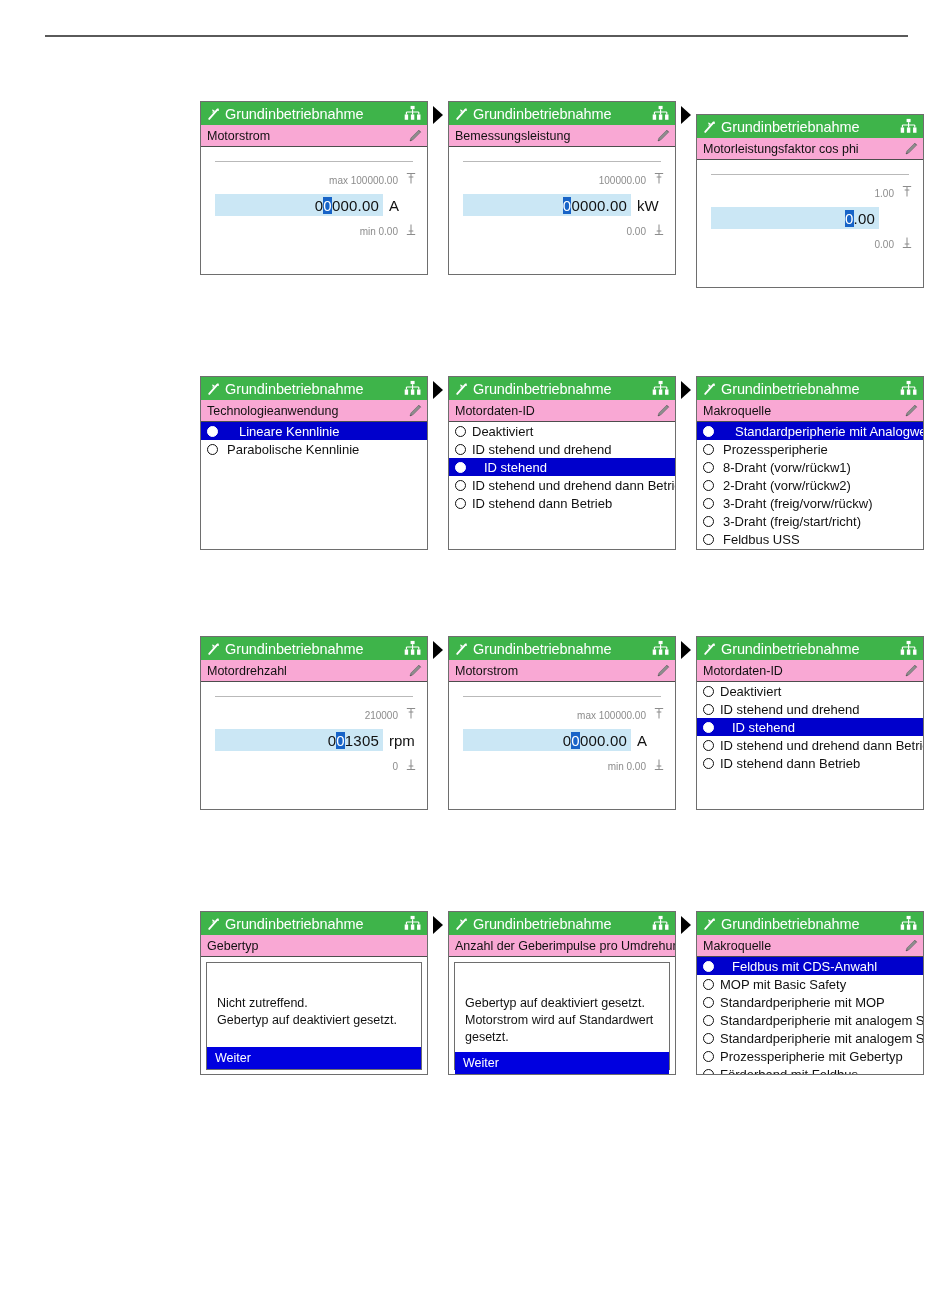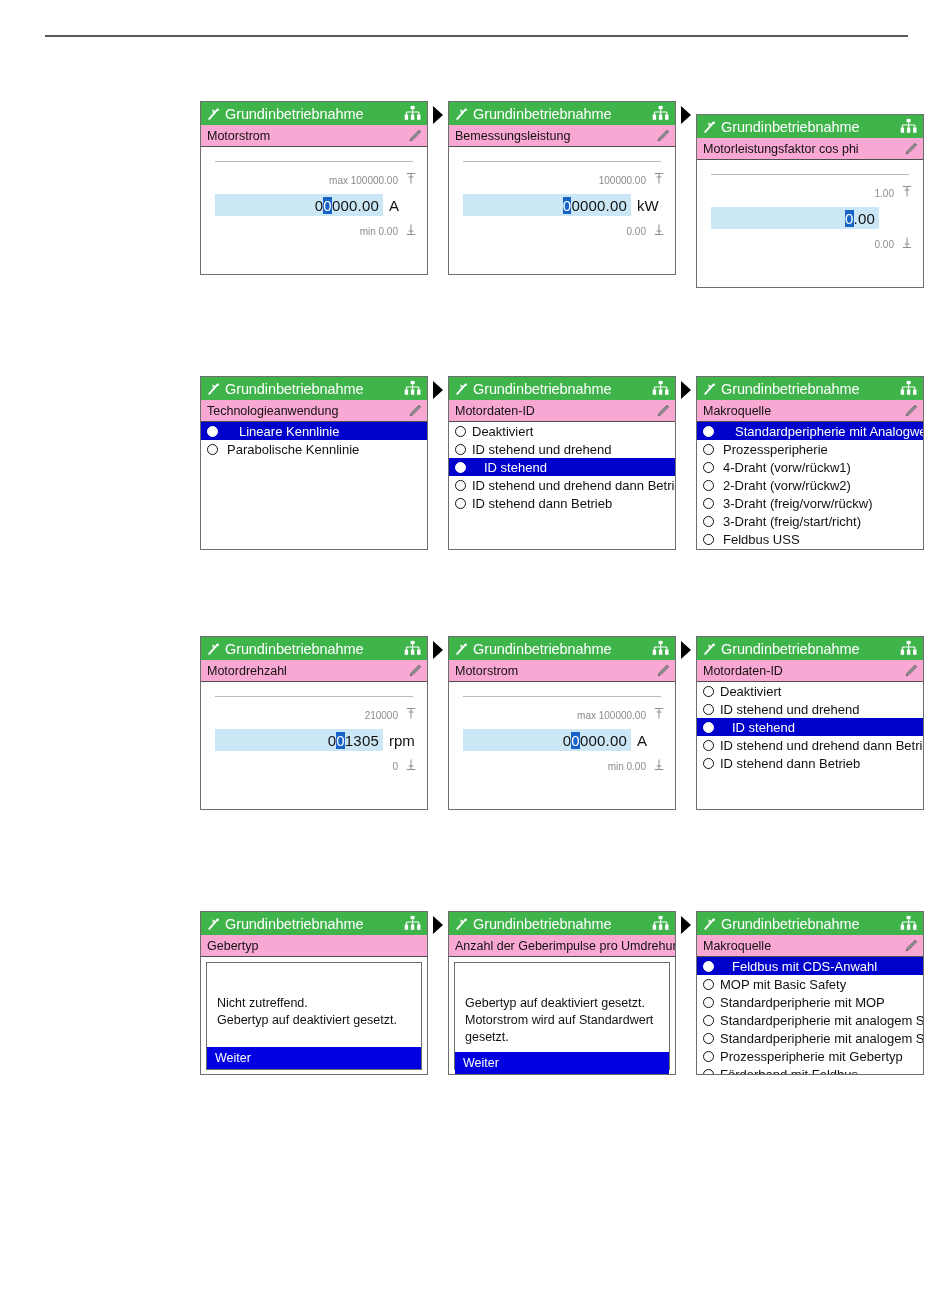--- a/index.html
+++ b/index.html
@@ -438,21 +438,21 @@
           <div class="ritem sel wide-gap">
             <span class="rdot on"></span>
             <span class="rlabel">Standardperipherie mit Analogwert</span>
           </div>
           <div class="ritem wide-gap">
             <span class="rdot"></span>
             <span class="rlabel">Prozessperipherie</span>
           </div>
           <div class="ritem wide-gap">
             <span class="rdot"></span>
-            <span class="rlabel">4-Draht (vorw/rückw1)</span>
+            <span class="rlabel">8-Draht (vorw/rückw1)</span>
           </div>
           <div class="ritem wide-gap">
             <span class="rdot"></span>
             <span class="rlabel">2-Draht (vorw/rückw2)</span>
           </div>
           <div class="ritem wide-gap">
             <span class="rdot"></span>
             <span class="rlabel">3-Draht (freig/vorw/rückw)</span>
           </div>
           <div class="ritem wide-gap">

